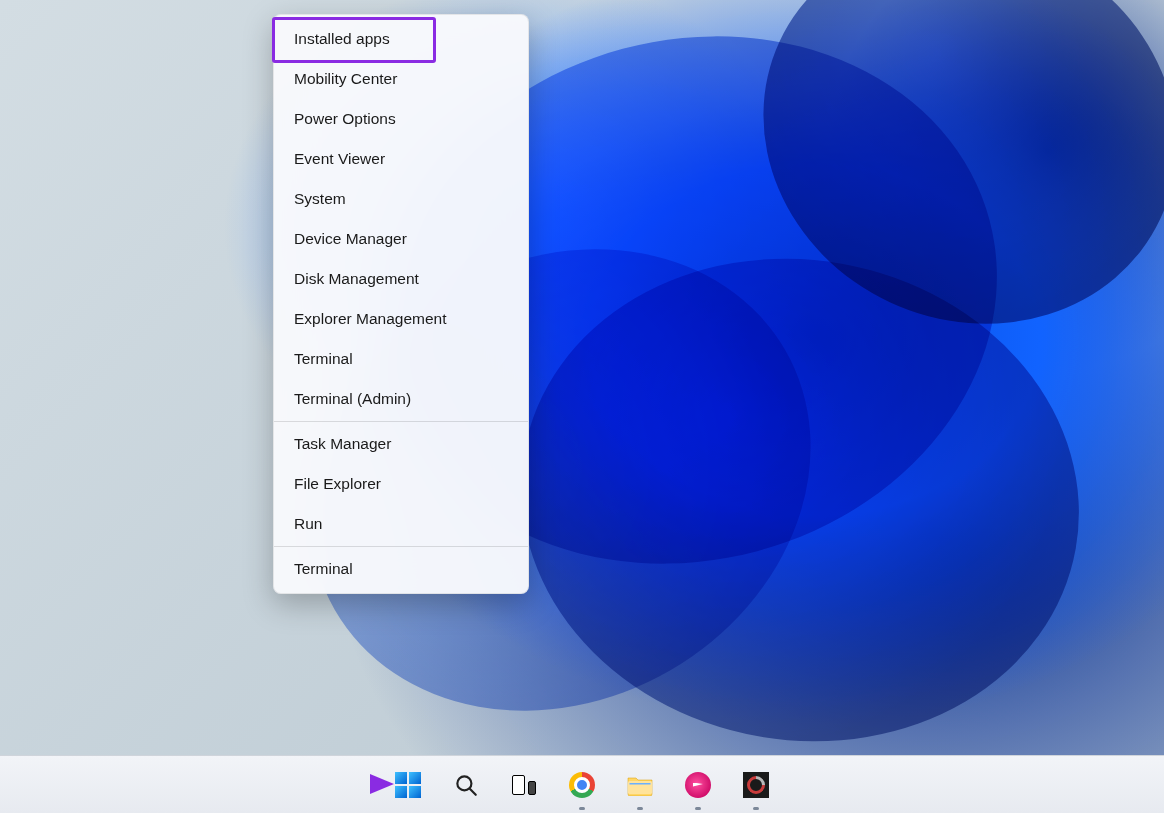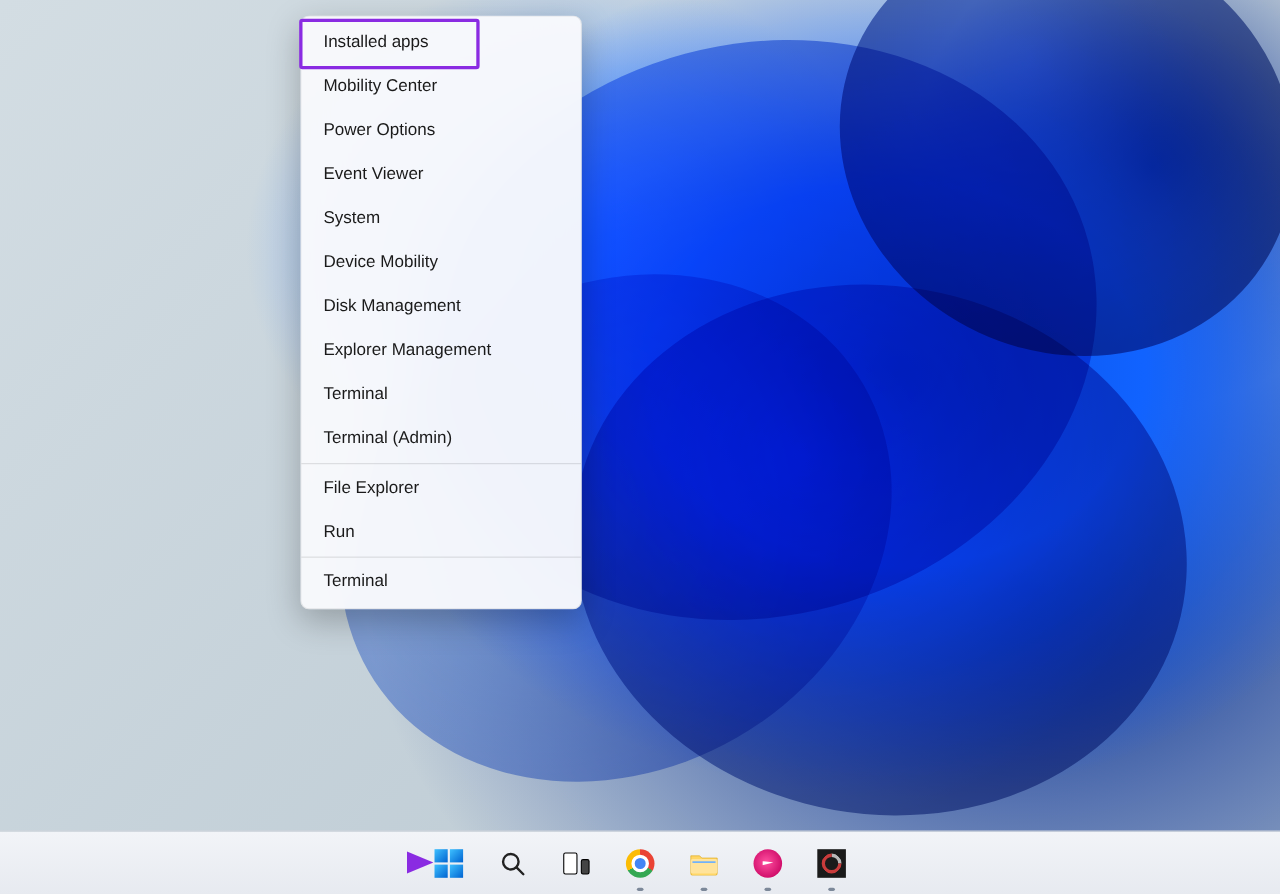--- a/index.html
+++ b/index.html
@@ -112,36 +112,39 @@
   <div class="mi">
     <span>Power Options</span>
   </div>
   <div class="mi">
     <span>Event Viewer</span>
   </div>
   <div class="mi">
     <span>System</span>
   </div>
   <div class="mi">
-    <span>Device Mobility</span>
+    <span>Device Manager</span>
   </div>
   <div class="mi">
     <span>Disk Management</span>
   </div>
   <div class="mi">
     <span>Explorer Management</span>
   </div>
   <div class="mi">
     <span>Terminal</span>
   </div>
   <div class="mi">
     <span>Terminal (Admin)</span>
   </div>
   <div class="sep"></div>
 
+  <div class="mi">
+    <span>Task Manager</span>
+  </div>
   <div class="mi">
     <span>File Explorer</span>
   </div>
   <div class="mi">
     <span>Run</span>
   </div>
   <div class="sep"></div>
 
   <div class="mi">
     <span>Terminal</span>

